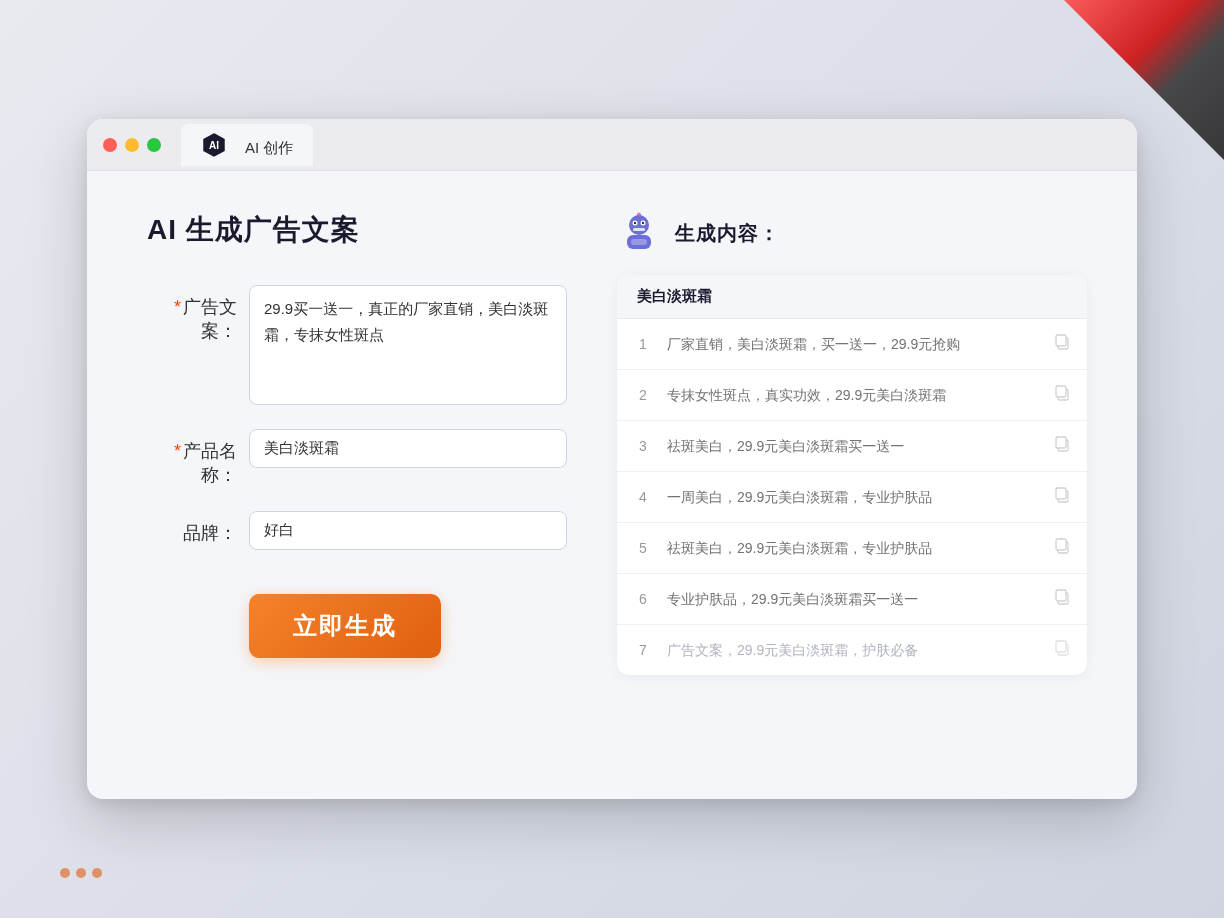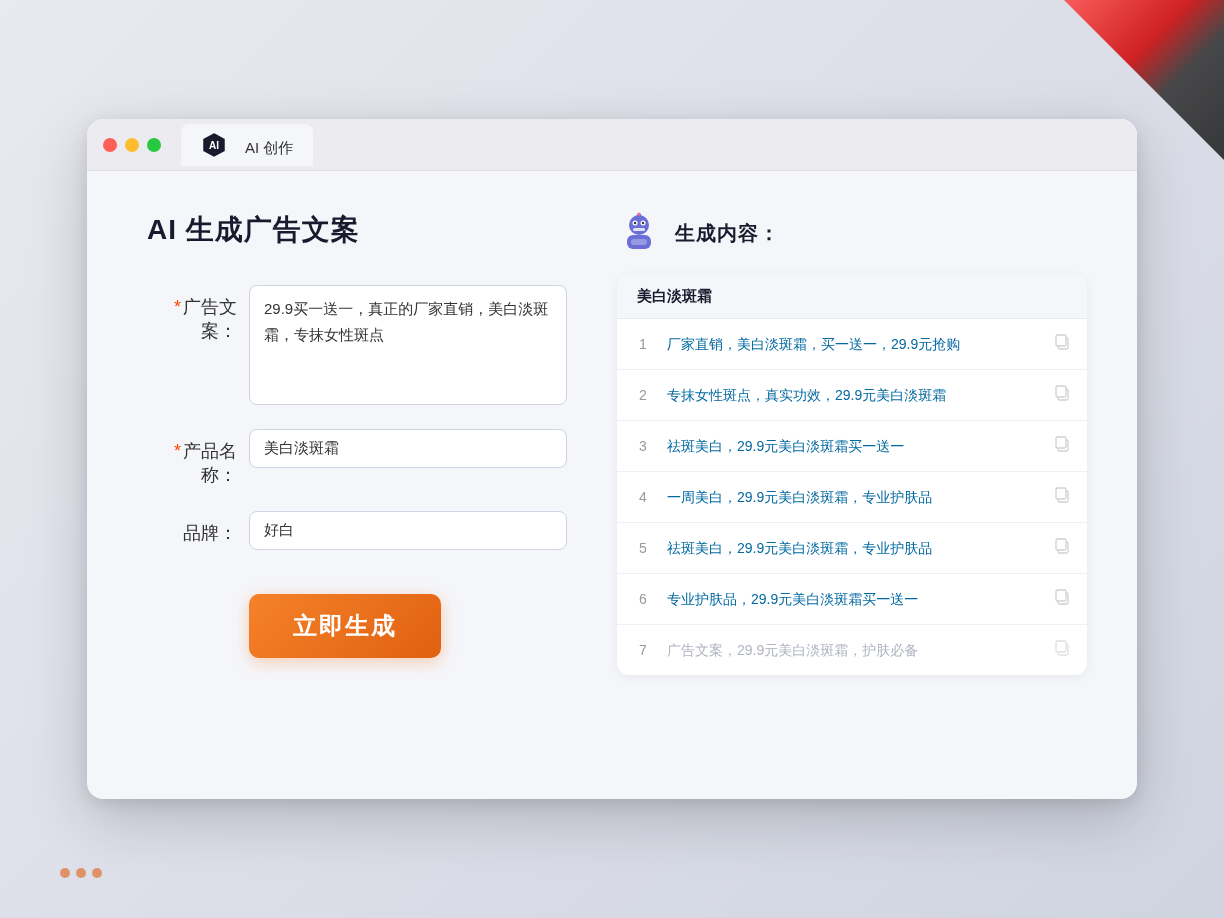--- a/index.html
+++ b/index.html
@@ -232,21 +232,21 @@
       font-size: 14px;
       color: #999;
       width: 20px;
       text-align: center;
       flex-shrink: 0;
     }
 
     .row-text {
       flex: 1;
       font-size: 14px;
-      color: #0369a1;
+      color: #737373;
       line-height: 1.5;
     }
 
     .table-row.muted .row-text {
       color: #b0b4c0;
     }
   </style>
 </head>
 <body>
 

